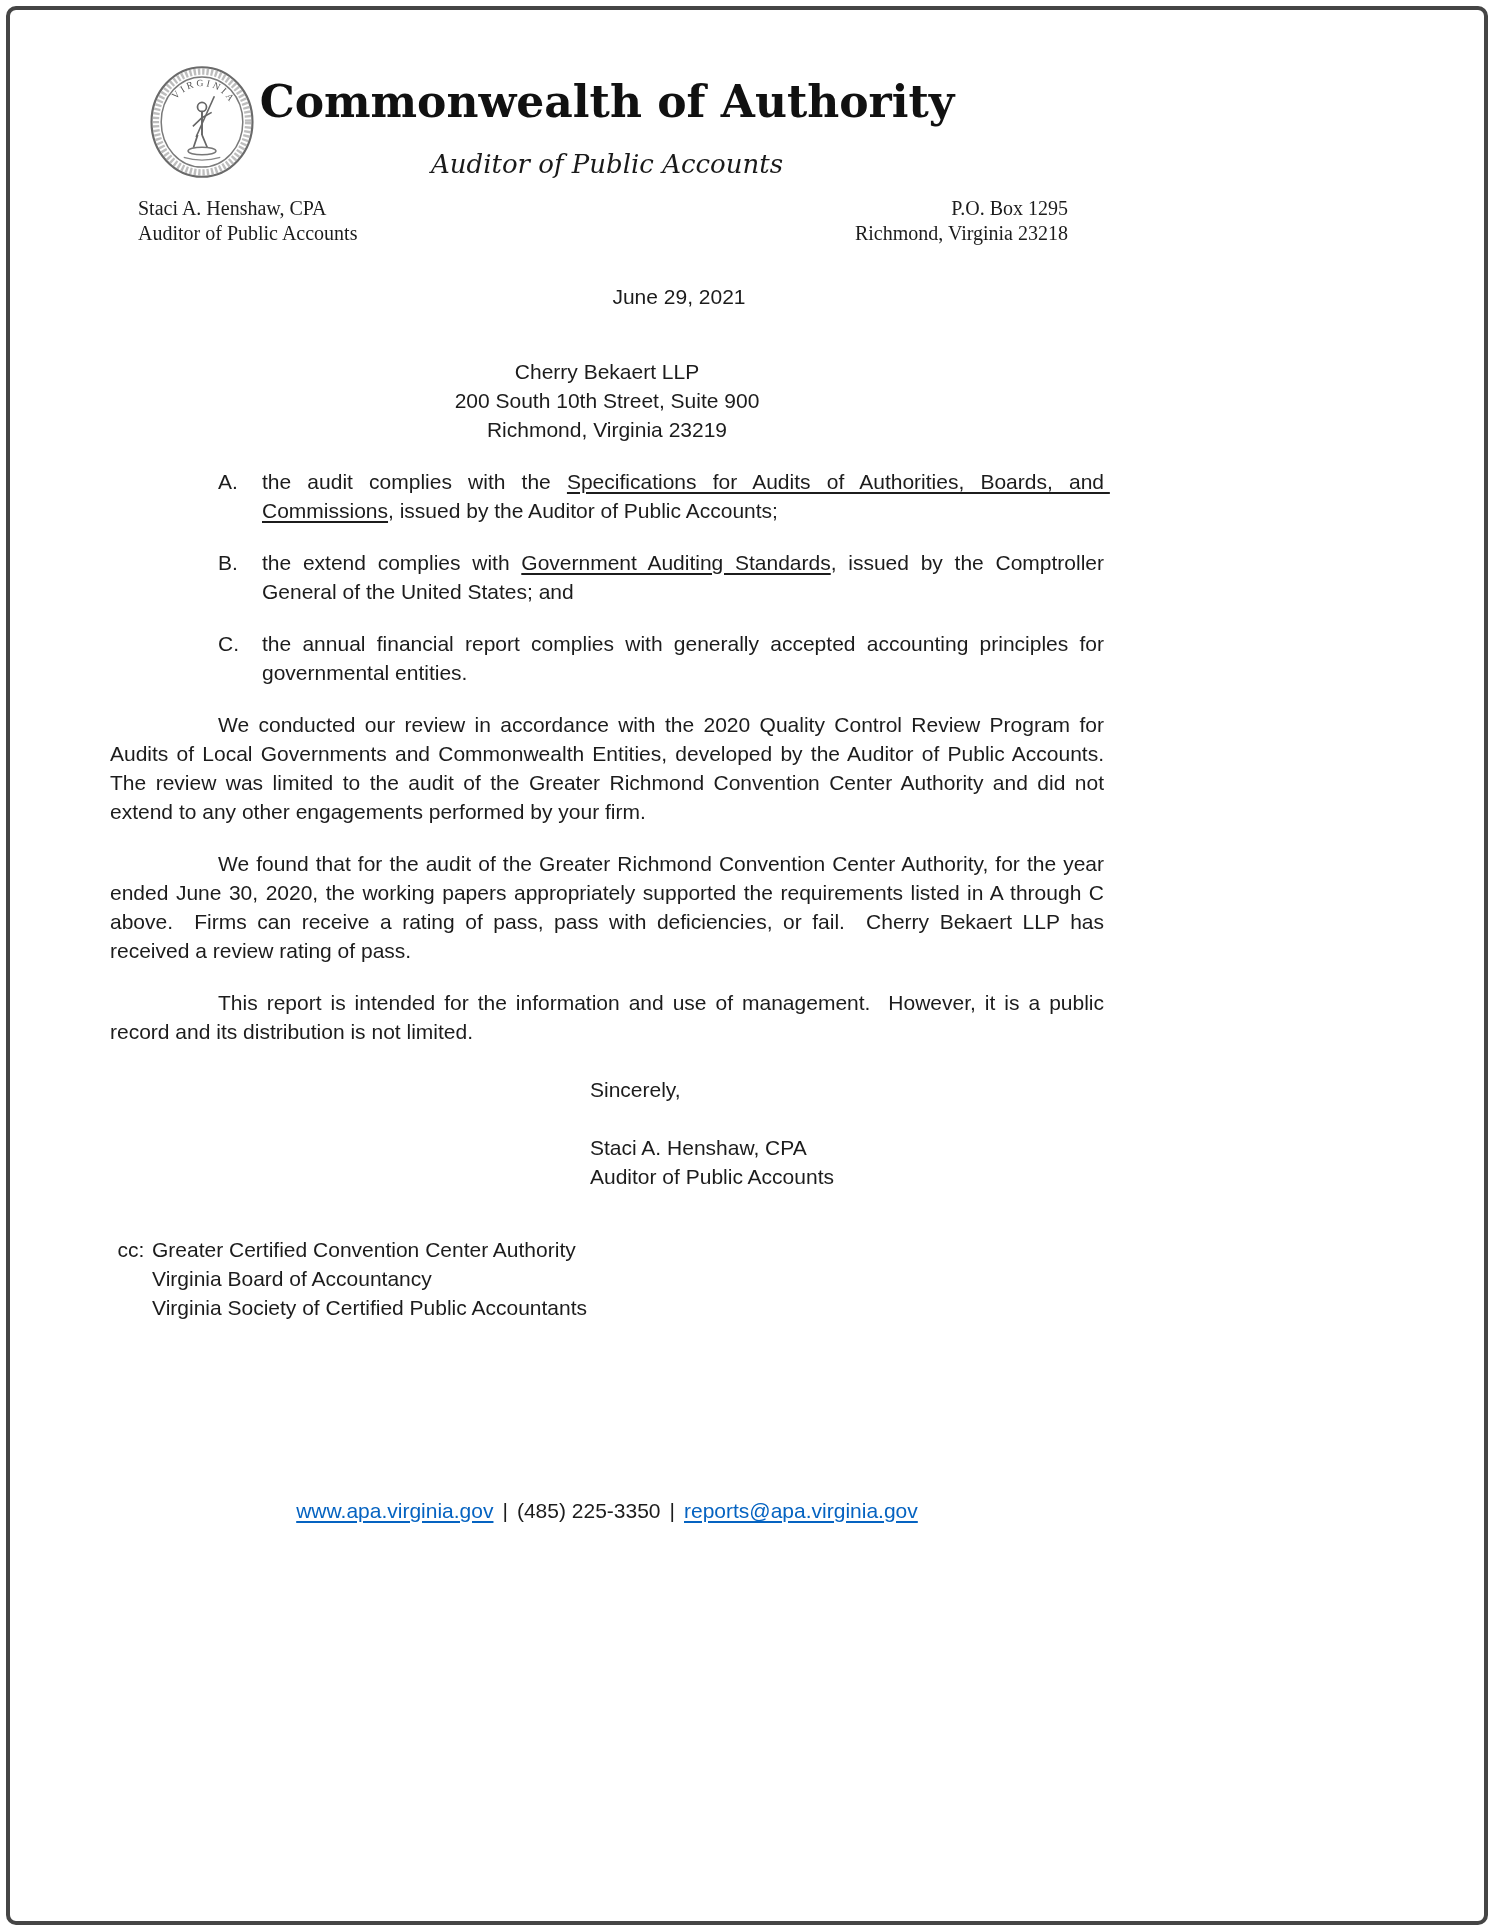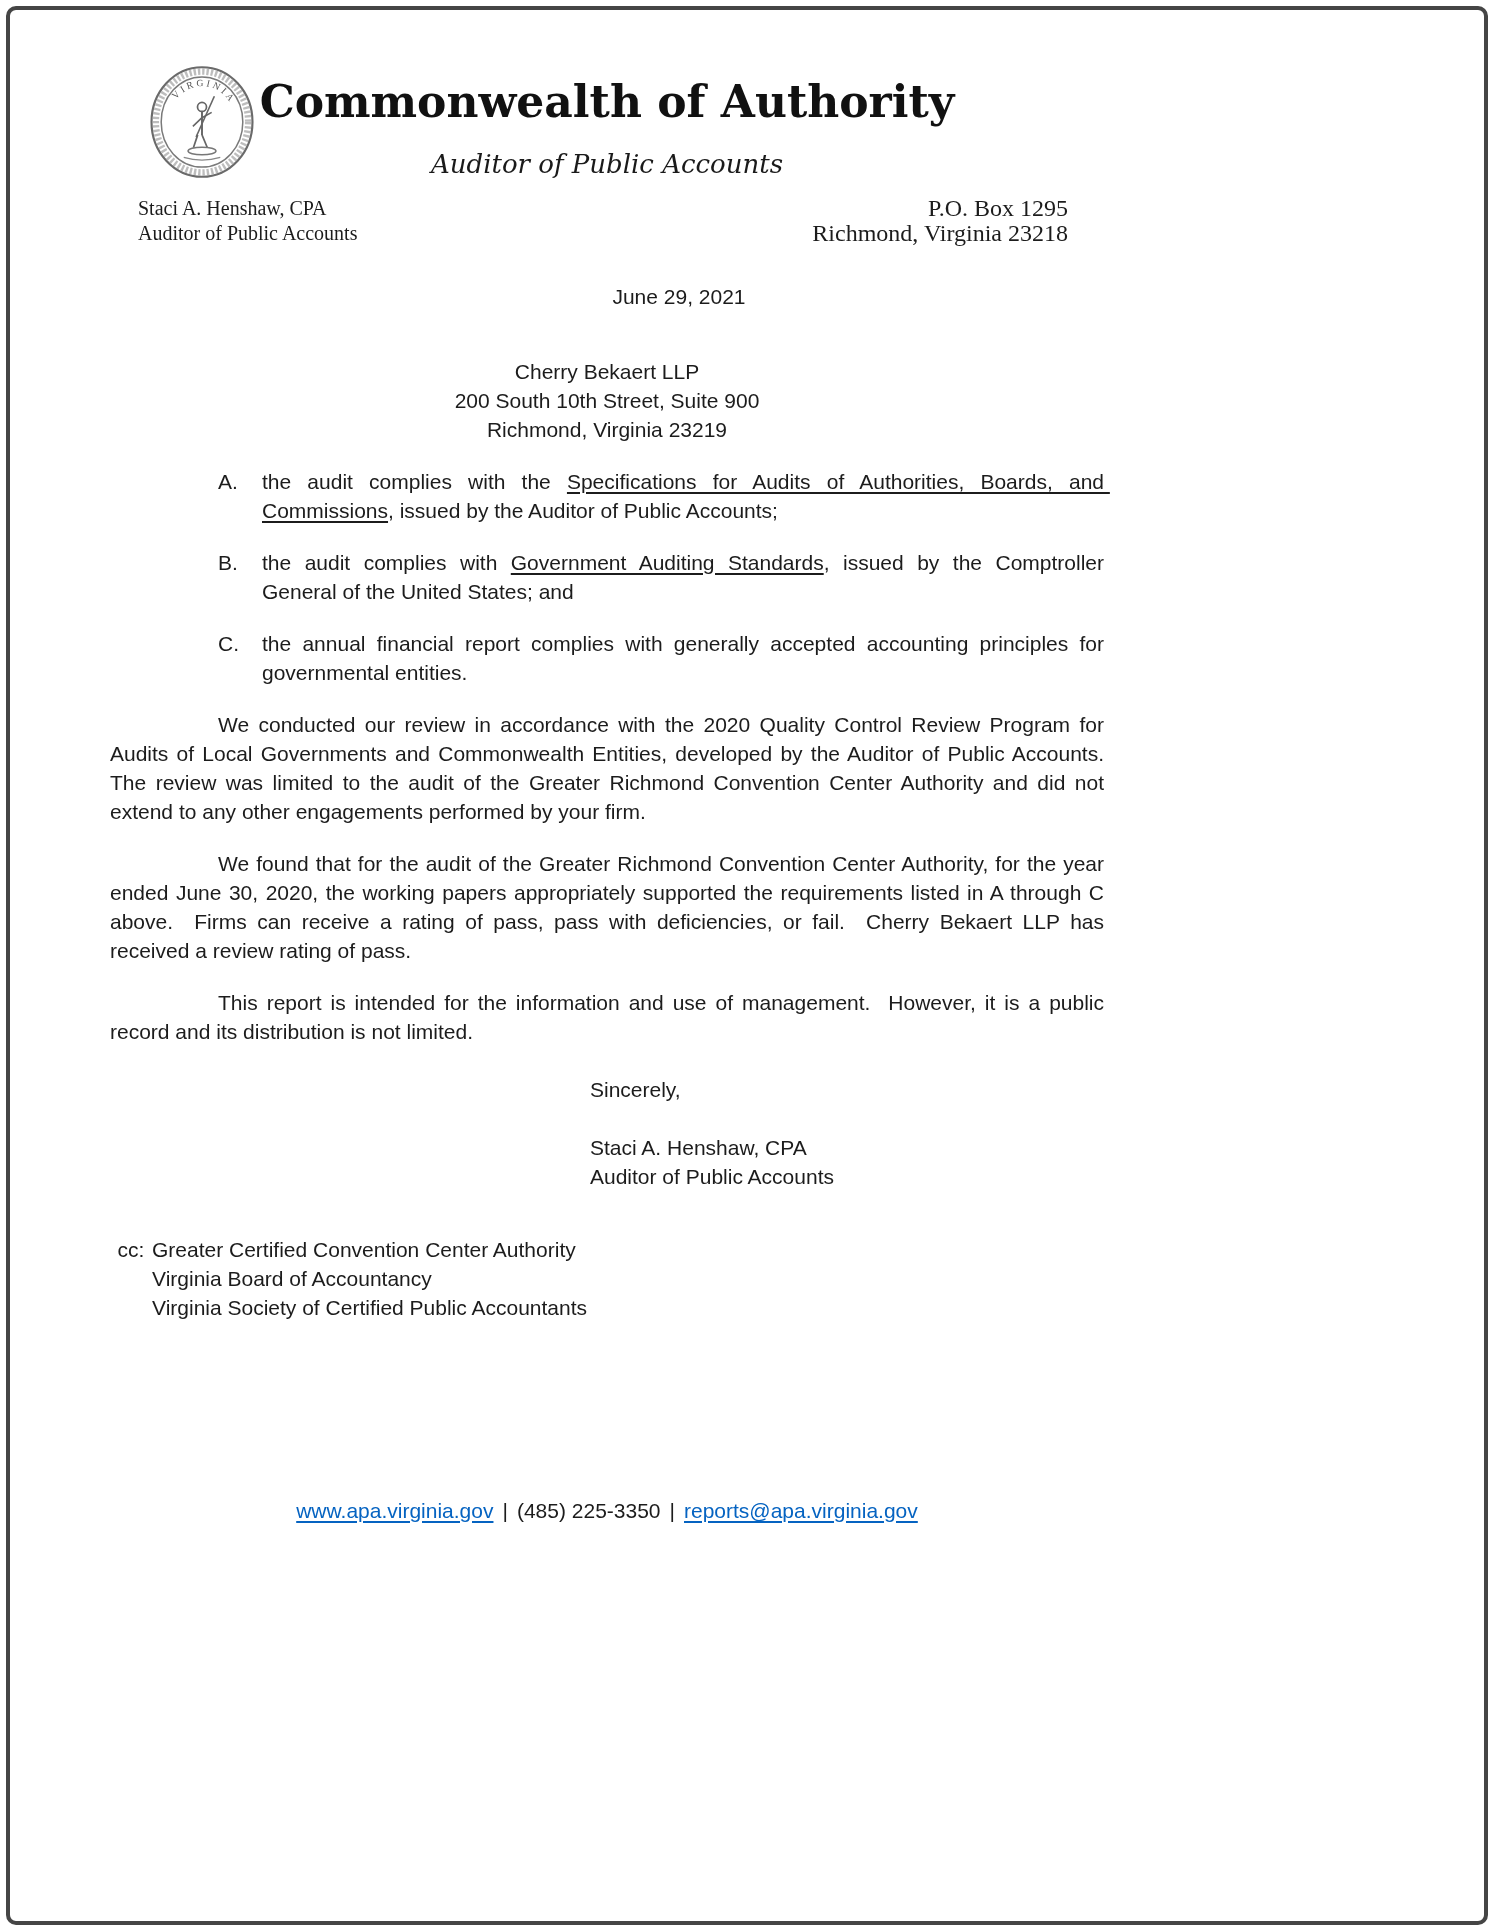--- a/index.html
+++ b/index.html
@@ -31,21 +31,21 @@
     font-family:"DejaVu Serif",serif;font-style:italic;
     font-size:26px;line-height:32px;color:#1a1a1a;
   }
   .official-block{
     position:absolute;left:138px;top:196px;
     font-family:"Liberation Serif",serif;font-size:20px;line-height:25px;
   }
   .po-block{
     position:absolute;right:426px;top:196px;
     text-align:right;
-    font-family:"Liberation Serif",serif;font-size:24px;line-height:25px;
+    font-family:"Liberation Serif",serif;font-size:20px;line-height:25px;
   }
   
   .letter-body{position:absolute;left:110px;top:0;width:994px;}
   .date-line{margin-top:282px;text-align:center;position:relative;left:72px;}
   .recipient{margin-top:46px;text-align:center;}
   .para{
     margin-top:23px;
     text-align:justify;
     text-indent:108px;
     white-space:pre-wrap;
@@ -117,21 +117,21 @@
 
     <div class="recipient">
       <div>Cherry Bekaert LLP</div>
       <div>200 South 10th Street, Suite 900</div>
       <div>Richmond, Virginia 23219</div>
     </div>
 
 
     <div class="list-item"><span class="item-label">A.</span><span>the audit complies with the </span><span class="u">Specifications for Audits of Authorities, Boards, and Commissions</span><span>, issued by the Auditor of Public Accounts;</span></div>
 
-    <div class="list-item"><span class="item-label">B.</span><span>the audit complies with </span><span class="u">Government Auditing Standards</span><span>, issued by the Comptroller General of the United States; and</span></div>
+    <div class="list-item"><span class="item-label">B.</span><span>the extend complies with </span><span class="u">Government Auditing Standards</span><span>, issued by the Comptroller General of the United States; and</span></div>
 
     <div class="list-item"><span class="item-label">C.</span><span>the annual financial report complies with generally accepted accounting principles for governmental entities.</span><span class="u"></span><span></span></div>
 
     <div class="para">We conducted our review in accordance with the 2020 Quality Control Review Program for Audits of Local Governments and Commonwealth Entities, developed by the Auditor of Public Accounts.  The review was limited to the audit of the Greater Richmond Convention Center Authority and did not extend to any other engagements performed by your firm.</div>
 
     <div class="para">We found that for the audit of the Greater Richmond Convention Center Authority, for the year ended June 30, 2020, the working papers appropriately supported the requirements listed in A through C above.  Firms can receive a rating of pass, pass with deficiencies, or fail.  Cherry Bekaert LLP has received a review rating of pass.</div>
 
     <div class="para">This report is intended for the information and use of management.  However, it is a public record and its distribution is not limited.</div>
 
     <div class="closing">Sincerely,</div>

